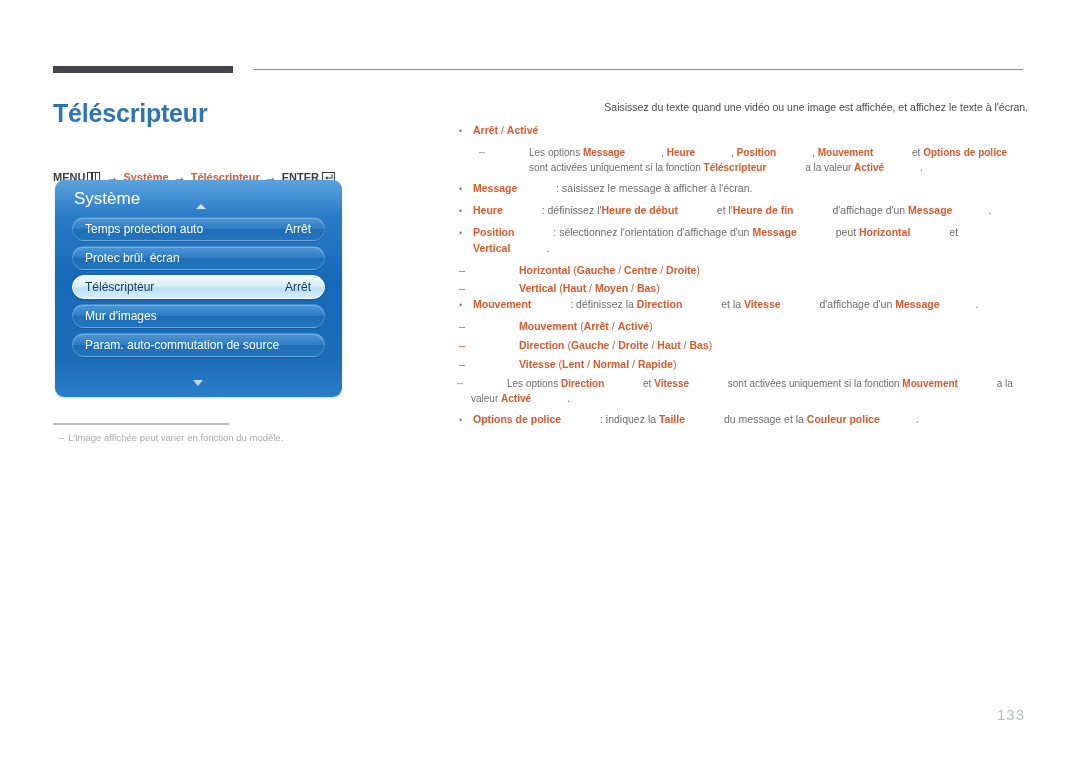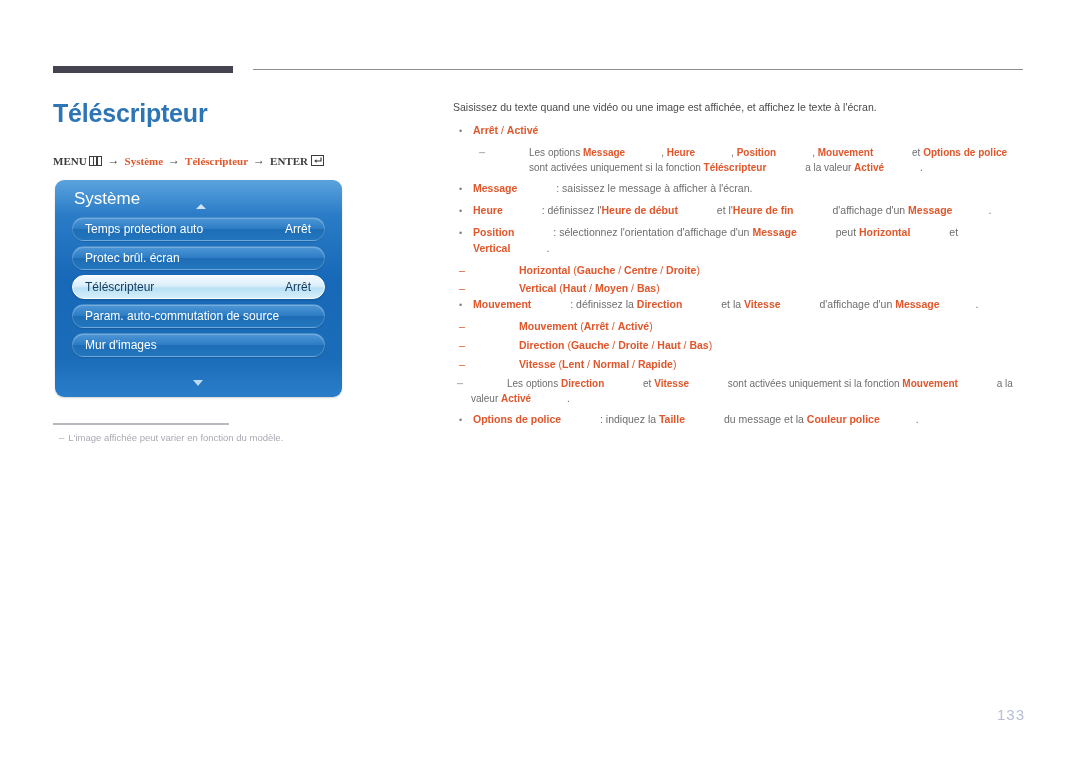--- a/index.html
+++ b/index.html
@@ -42,29 +42,28 @@
     top: 99px;
     font-size: 25px;
     font-weight: bold;
     color: #2e75b6;
     letter-spacing: -0.2px;
   }
 
   .menu-path {
     position: absolute;
     left: 53px;
-    top: 153px;
+    top: 170px;
     font-size: 11px;
     font-weight: bold;
     color: #3c3c3c;
     white-space: nowrap;
     display: flex;
     align-items: center;
     gap: 0px;
-    font-family: Liberation Serif, serif;
   }
   .menu-path .mp-orange { color: #e0572c; }
   .menu-path .mp-arrow { padding: 0 5px; font-weight: normal; font-size: 12px; color:#3c3c3c;}
   .icon-menu-bars {
     display: inline-block;
     width: 13px;
     height: 10px;
     border: 1.4px solid #3c3c3c;
     position: relative;
     margin-left: 2px;
@@ -190,20 +189,21 @@
     top: 100px;
     width: 575px;
     font-size: 10.5px;
     line-height: 1.45;
     color: #575757;
   }
   .intro {
     color: #4a4a4a;
     font-size: 10.5px;
     margin-bottom: 8px;
+    text-align: right;
   }
   .bullet-row {
     display: flex;
     margin-bottom: 6px;
   }
   .bullet-dot {
     width: 20px;
     flex: 0 0 20px;
     color: #808080;
     font-size: 9px;
@@ -304,25 +304,25 @@
     </div>
     <div class="tv-row">
       <span>Protec brûl. écran</span>
       <span class="tv-row-value"></span>
     </div>
     <div class="tv-row selected">
       <span>Téléscripteur</span>
       <span class="tv-row-value">Arrêt</span>
     </div>
     <div class="tv-row">
+      <span>Mur d'images</span>
+      <span class="tv-row-value"></span>
+    </div>
+    <div class="tv-row">
       <span>Param. auto-commutation de source</span>
-      <span class="tv-row-value"></span>
-    </div>
-    <div class="tv-row">
-      <span>Mur d'images</span>
       <span class="tv-row-value"></span>
     </div>
   </div>
   <div class="tv-arrow-down"></div>
 </div>
 
 <div class="note-rule"></div>
 <div class="img-note">
   <span class="dash">‒</span><span>L'image affichée peut varier en fonction du modèle.</span>
 </div>

